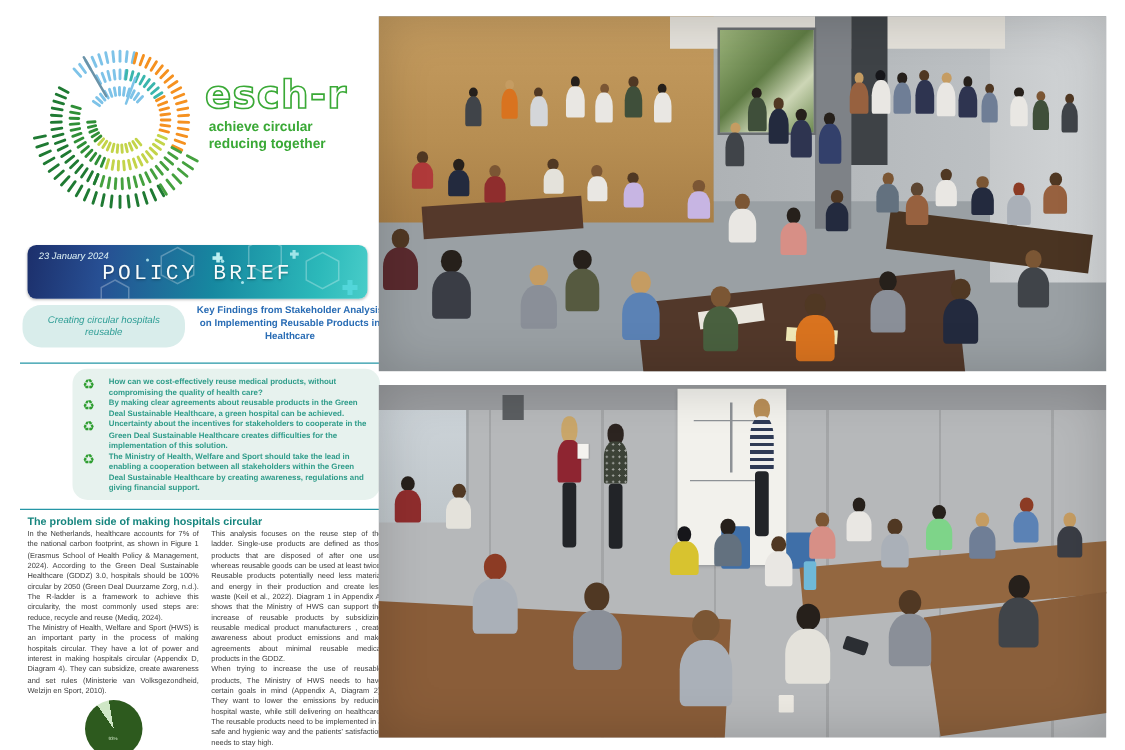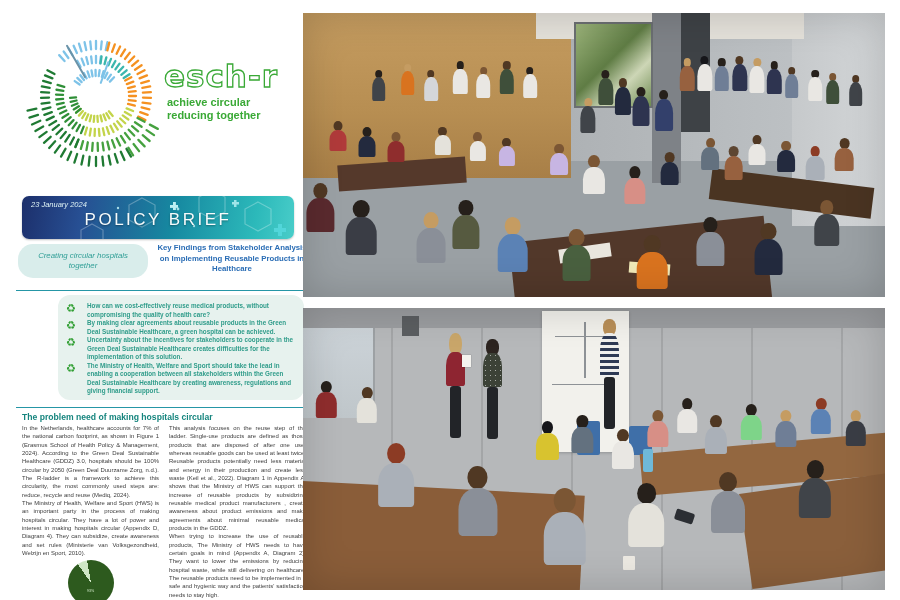--- a/index.html
+++ b/index.html
@@ -14,21 +14,21 @@
             font-family:"DejaVu Sans",sans-serif;}
   .tagline{position:absolute;left:151px;top:96px;font-size:11px;line-height:1.2;
            font-weight:700;color:#3aa936;}
   
   .banner{position:absolute;left:6px;top:196px;width:272px;height:43px;border-radius:7px;
           background:linear-gradient(100deg,#1c2f6b 0%,#274f93 22%,#1688a0 55%,#2cb9ba 85%,#49cdc9 100%);
           overflow:hidden;box-shadow:0 1px 2px rgba(0,0,0,.25);}
   .banner-date{position:absolute;left:9px;top:4px;font-size:7.5px;font-style:italic;color:#dff3f5;}
   .banner-title{position:absolute;left:0;top:0;width:100%;height:100%;display:flex;
           align-items:center;justify-content:center;padding-top:4px;box-sizing:border-box;
-          font-family:Liberation Sans, sans-serif;font-size:17px;letter-spacing:2.5px;color:#f6fbfc;
+          font-family:Liberation Mono, monospace;font-size:17px;letter-spacing:2.5px;color:#f6fbfc;
           text-shadow:0 1px 2px rgba(0,0,0,.35);}
   .banner svg{position:absolute;left:0;top:0;}
   .cross{position:absolute;
      background:linear-gradient(currentColor,currentColor) center/100% 36% no-repeat,
                 linear-gradient(currentColor,currentColor) center/36% 100% no-repeat;}
   
   .pill{position:absolute;left:2px;top:244px;width:130px;height:34px;border-radius:15px;
         background:#d9edeb;display:flex;align-items:center;justify-content:center;text-align:center;
         font-size:7.8px;font-style:italic;color:#2f9e96;line-height:1.25;padding:0 8px;box-sizing:border-box;}
   .keyfind{position:absolute;left:140px;top:243px;width:152px;text-align:center;
@@ -306,21 +306,21 @@
             <circle cx="96" cy="12" r="1.2"></circle>
         </g>
       </svg>
       <span class="cross" style="left:148px;top:6px;width:8px;height:8px;color:#bdeff2;"></span>
       <span class="cross" style="left:252px;top:28px;width:12px;height:12px;color:#52d6da;"></span>
       <span class="cross" style="left:210px;top:4px;width:7px;height:7px;color:#9fe4e8;"></span>
       <div class="banner-date">23 January 2024</div>
       <div class="banner-title">POLICY BRIEF</div>
     </div>
 
-    <div class="pill">Creating circular hospitals together</div>
+    <div class="pill">Creating circular hospitals reusable</div>
     <div class="keyfind">Key Findings from Stakeholder Analysis on Implementing Reusable Products in Healthcare</div>
 
     <div class="divider d1"></div>
 
     <div class="hbox">
       <div class="hrow">
         <span class="hicon">♻</span>
         <span class="htext">How can we cost-effectively reuse medical products, without compromising the quality of health care?</span>
       </div>
       <div class="hrow">
@@ -332,21 +332,21 @@
         <span class="htext">Uncertainty about the incentives for stakeholders to cooperate in the Green Deal Sustainable Healthcare creates difficulties for the implementation of this solution.</span>
       </div>
       <div class="hrow">
         <span class="hicon">♻</span>
         <span class="htext">The Ministry of Health, Welfare and Sport should take the lead in enabling a cooperation between all stakeholders within the Green Deal Sustainable Healthcare by creating awareness, regulations and giving financial support.</span>
       </div>
     </div>
 
     <div class="divider d2"></div>
 
-    <div class="art-head">The problem need of making hospitals circular</div>
+    <div class="art-head">The problem side of making hospitals circular</div>
 
     <div class="cols">
       <div class="col">
         <p>In the Netherlands, healthcare accounts for 7% of the national carbon footprint, as shown in Figure 1 (Erasmus School of Health Policy &amp; Management, 2024). According to the Green Deal Sustainable Healthcare (GDDZ) 3.0, hospitals should be 100% circular by 2050 (Green Deal Duurzame Zorg, n.d.). The R-ladder is a framework to achieve this circularity, the most commonly used steps are: reduce, recycle and reuse (Mediq, 2024).</p>
         <p>The Ministry of Health, Welfare and Sport (HWS) is an important party in the process of making hospitals circular. They have a lot of power and interest in making hospitals circular (Appendix D, Diagram 4). They can subsidize, create awareness and set rules (Ministerie van Volksgezondheid, Welzijn en Sport, 2010).</p>
         <div class="figure">
           <div class="pie" style="background: conic-gradient(from -35deg, rgb(207, 231, 198) 0deg, rgb(207, 231, 198) 7%, rgb(45, 90, 30) 7%, rgb(45, 90, 30) 100%);">
             <div class="pie-label">93%</div>
           </div>
 

